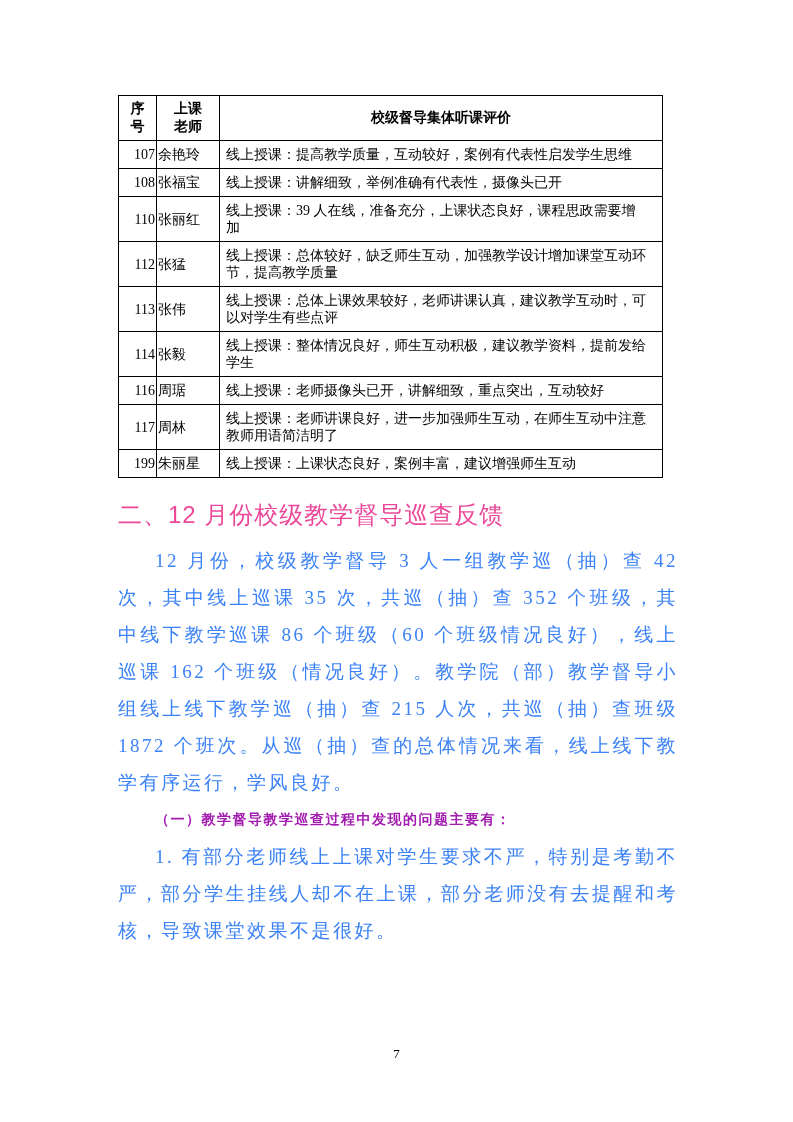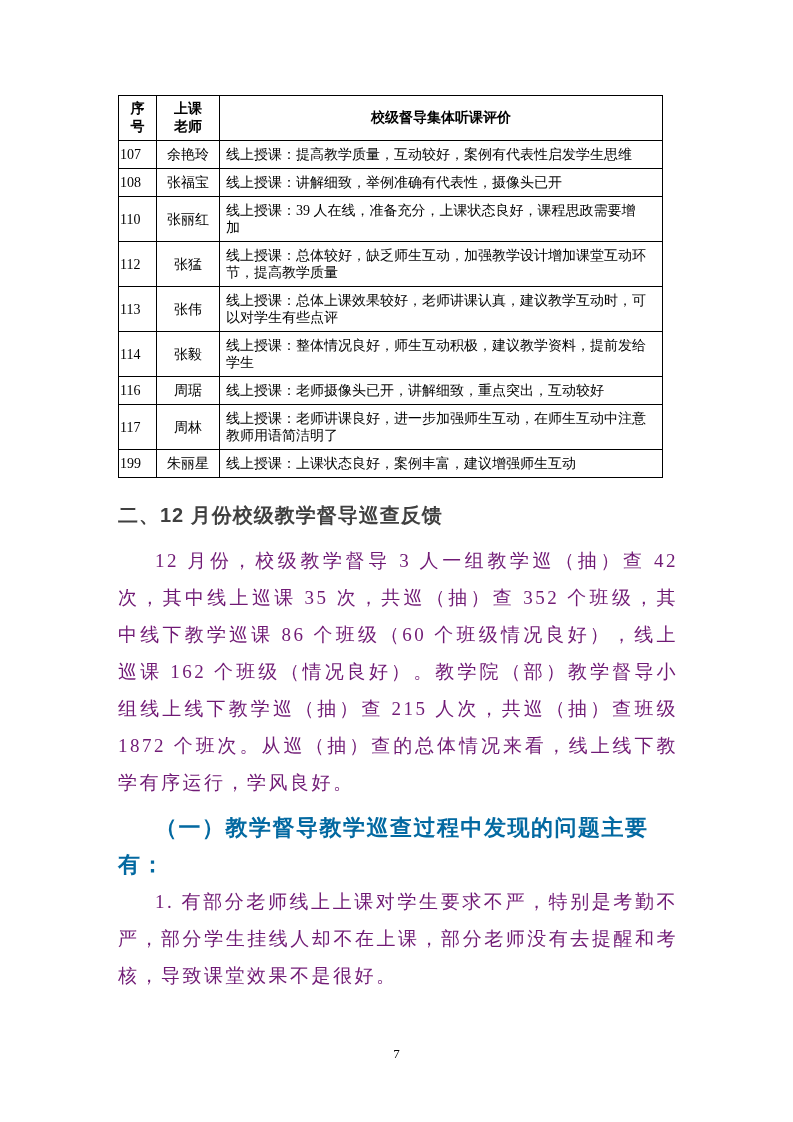--- a/index.html
+++ b/index.html
@@ -30,65 +30,64 @@
     font-weight: bold;
     text-align: center;
     white-space: pre-line;
     line-height: 18px;
     padding: 4px 2px;
   }
   col.c-no { width: 38px; }
   col.c-teacher { width: 63px; }
   col.c-eval { width: 443px; }
   td.cell-no {
-    text-align: left;
+    text-align: right;
     line-height: 17px;
     padding: 5px 1px;
   }
   td.cell-teacher {
-    text-align: center;
     line-height: 17px;
     padding: 5px 1px;
   }
   td.cell-eval {
     text-align: left;
     line-height: 17px;
     padding: 5px 6px;
     white-space: pre-line;
   }
   
   .section-heading {
     margin-top: 22px;
     font-family: "Liberation Sans", sans-serif;
-    font-weight: bold;
-    font-size: 20px;
+    font-weight: normal;
+    font-size: 24px;
     line-height: 30px;
     letter-spacing: 1px;
-    color: #404040;
+    color: #ec4899;
   }
   .body-para {
     width: 560px;
     margin-top: 12px;
     font-size: 19px;
     line-height: 37px;
     letter-spacing: 2.5px;
     text-align: justify;
     text-justify: inter-character;
     text-indent: 37px;
-    color: #701a75;
+    color: #3b82f6;
   }
   .sub-heading {
     width: 560px;
-    margin-top: 8px;
-    font-size: 22px;
+    margin-top: 0;
+    font-size: 14px;
     font-weight: bold;
     line-height: 37px;
     letter-spacing: 1.5px;
     text-indent: 37px;
-    color: #0369a1;
+    color: #a21caf;
   }
   .body-para.second { margin-top: 0; }
   .page-number {
     position: absolute;
     left: 0;
     bottom: 60px;
     width: 793px;
     text-align: center;
     font-size: 13px;
     color: #000000;

